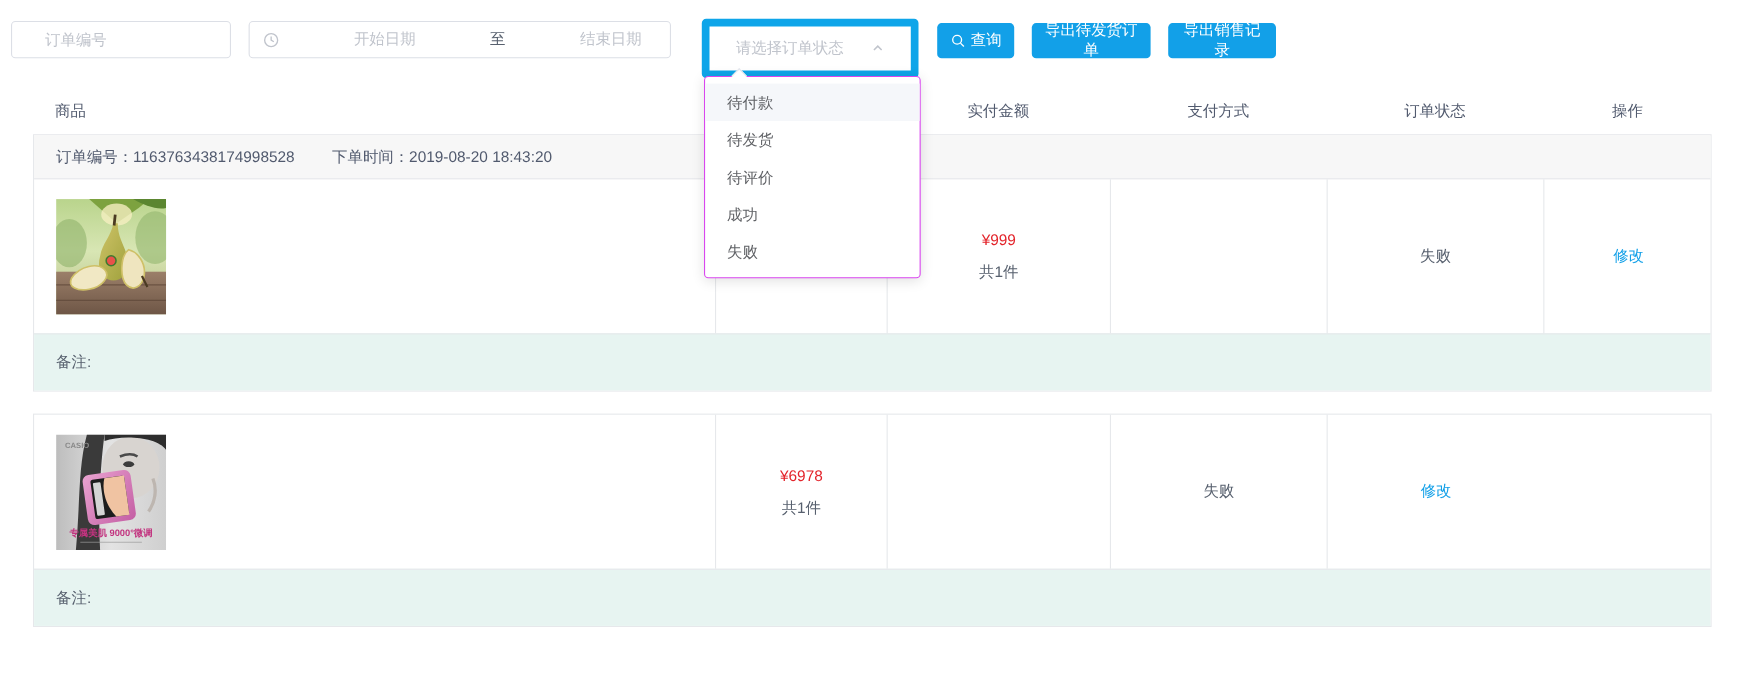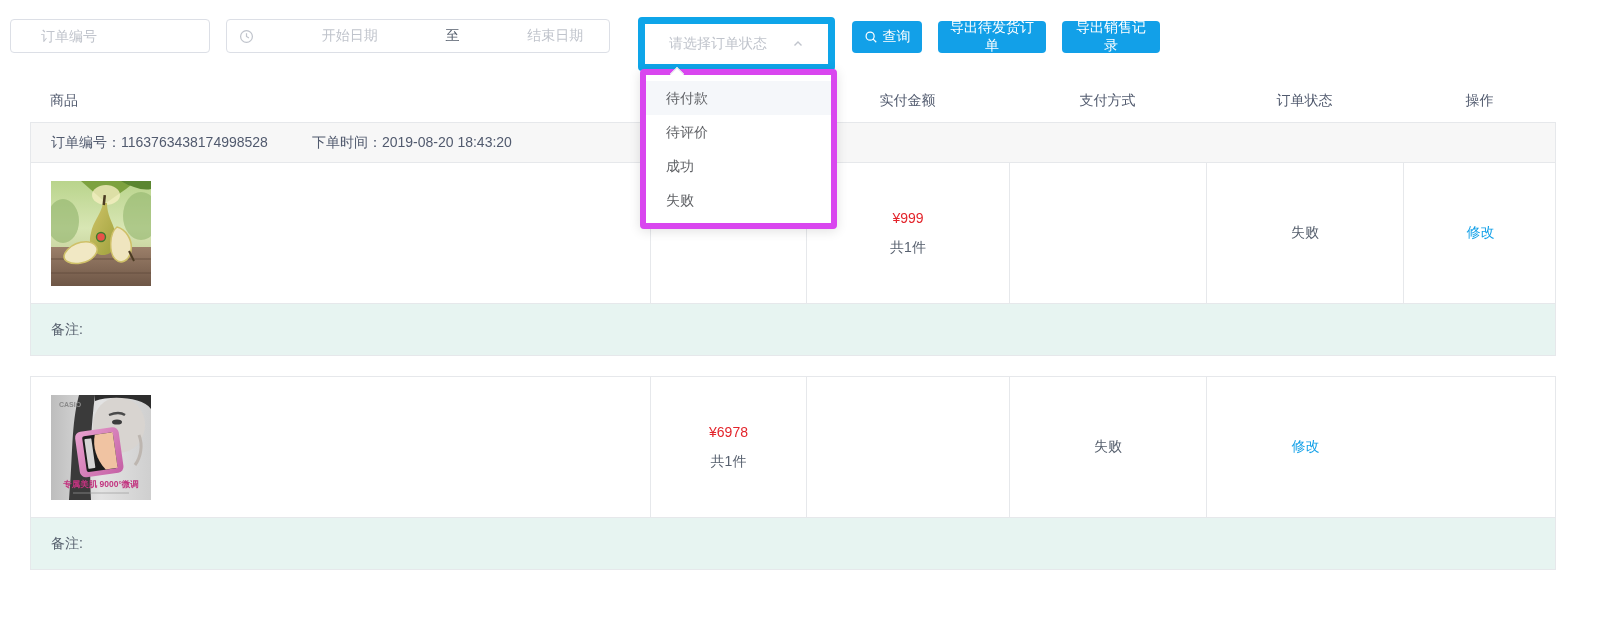--- a/index.html
+++ b/index.html
@@ -26,40 +26,40 @@
   .btn { position:absolute; top:21px; height:32px; border:none; border-radius:4px;
     background:#12a0e8; color:#fff; font-size:14px; display:flex; align-items:center;
     justify-content:center; gap:5px; cursor:pointer; padding:0 8px;
     font-family:"Liberation Sans","DejaVu Sans",sans-serif; }
   .btn-search { left:852px; width:70px; }
   .btn-export1 { left:938px; width:108px; }
   .btn-export2 { left:1062px; width:98px; }
 
   
   .dropdown { position:absolute; left:640px; top:69px; width:197px; z-index:30;
-    background:#fff; border:6px solid #d946ef; border-radius:4px;
+    background:#fff; border:1px solid #d946ef; border-radius:4px;
     box-shadow:0 2px 12px rgba(0,0,0,.12); padding:6px 0; }
   .dropdown .arrow { position:absolute; top:-6px; left:26px; width:10px; height:10px;
     background:#fff; border-left:1px solid #e4e7ed; border-top:1px solid #e4e7ed;
     transform:rotate(45deg); }
   .dropdown .opt { height:34px; line-height:34px; padding:0 20px; color:#606266; cursor:pointer; }
   .dropdown .opt.hl { background:#f5f7fa; }
 
   
   .table { margin-left:30px; width:1526px; }
   .grid { display:grid; grid-template-columns:620px 156px 203px 197px 197px 153px; }
   .thead { height:42px; align-items:center; color:#515a6e; }
   .thead .th { text-align:center; }
   .thead .th.first { text-align:left; padding-left:20px; }
 
   .group { border:1px solid #e6e8eb; margin-bottom:0; }
   .group + .gap { height:20px; }
   .gbar { height:40px; background:#f7f7f7; border-bottom:1px solid #e6e8eb;
     display:flex; align-items:center; padding-left:20px; color:#515a6e; }
-  .gbar .no { margin-right:44px;text-align:right; }
+  .gbar .no { margin-right:34px;text-align:right; }
   .item-row { height:140px; }
   .item-row .cell { border-right:1px solid #e6e8eb; display:flex; flex-direction:column;
     align-items:center; justify-content:center; gap:13px; }
   .item-row .cell:last-child { border-right:none; }
   .item-row .cell.prod { align-items:flex-start; justify-content:center; padding-left:20px; }
   .price-red { color:#e3242b; }
   .link { color:#12a0e8; cursor:pointer; text-decoration:none; }
   .remark { height:52px; background:#e7f4f1; border-top:1px solid #e6e8eb;
     display:flex; align-items:center; padding-left:20px; }
   .pimg { width:100px; height:105px; display:block; }
@@ -94,20 +94,21 @@
     </svg>
     <span>查询</span>
   </button>
   <button class="btn btn-export1">导出待发货订单</button>
   <button class="btn btn-export2">导出销售记录</button>
 </div>
 
 <div class="dropdown">
   <div class="arrow"></div>
   <div class="opt hl">待付款</div>
+  <div class="opt">待发货</div>
   <div class="opt">待评价</div>
   <div class="opt">成功</div>
   <div class="opt">失败</div>
 </div>
 
 <div class="table">
 
   <div class="grid thead">
     <div class="th first">商品</div>
     <div class="th"></div>

